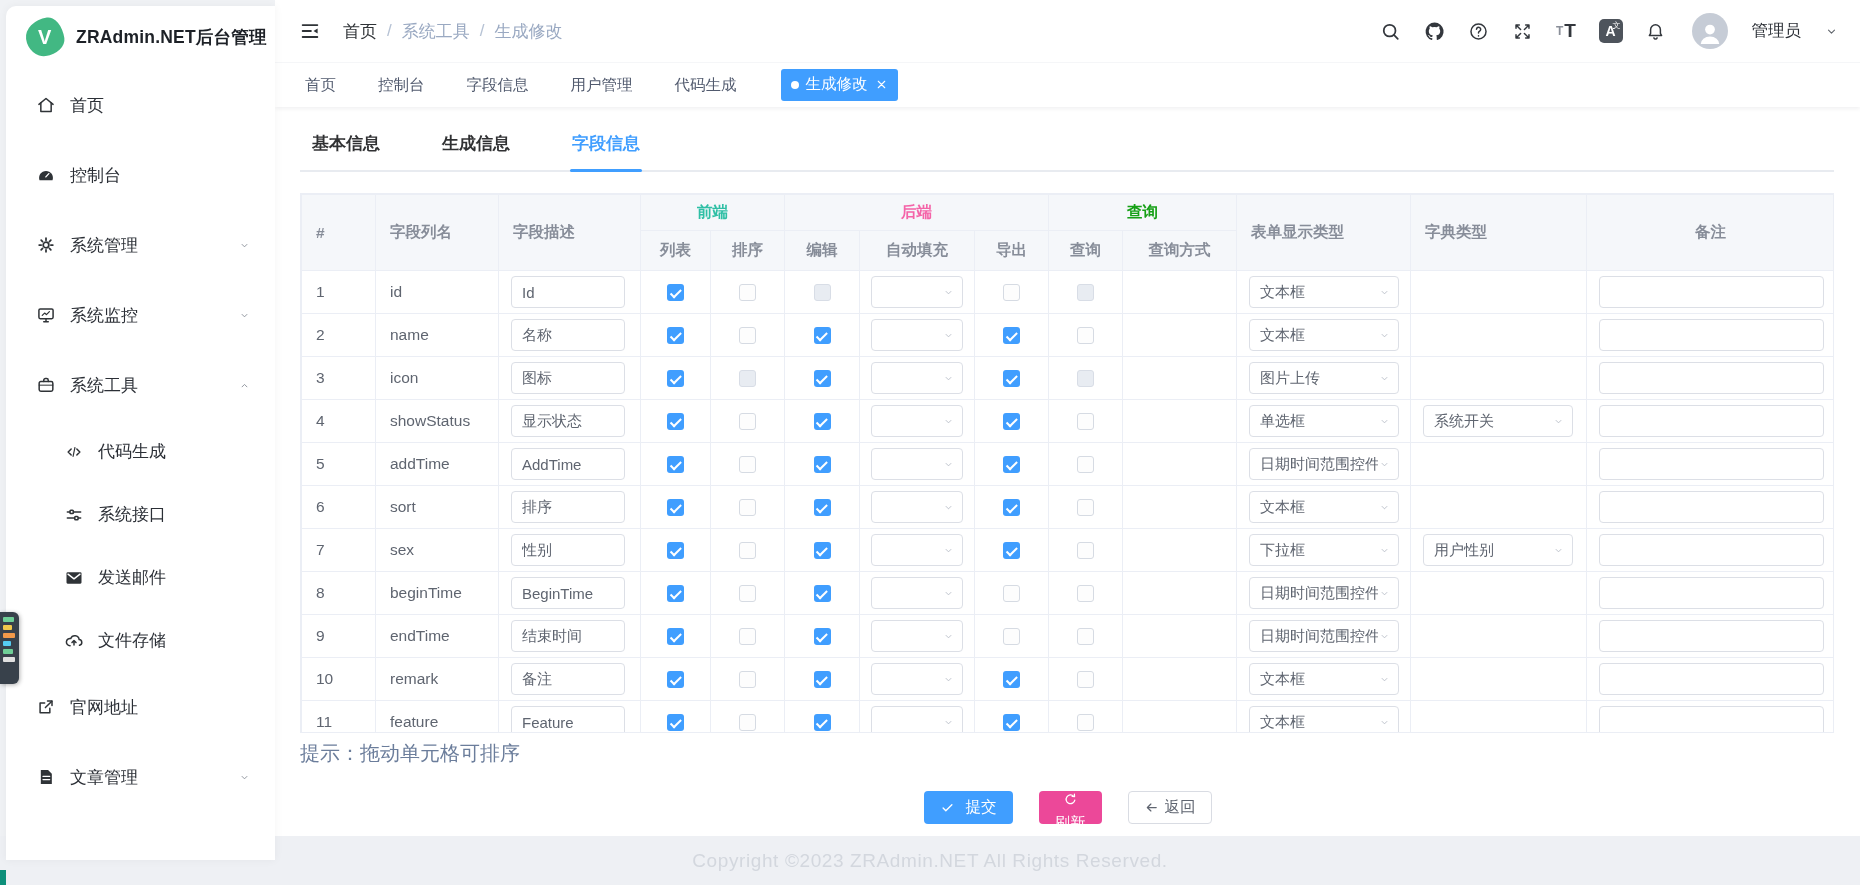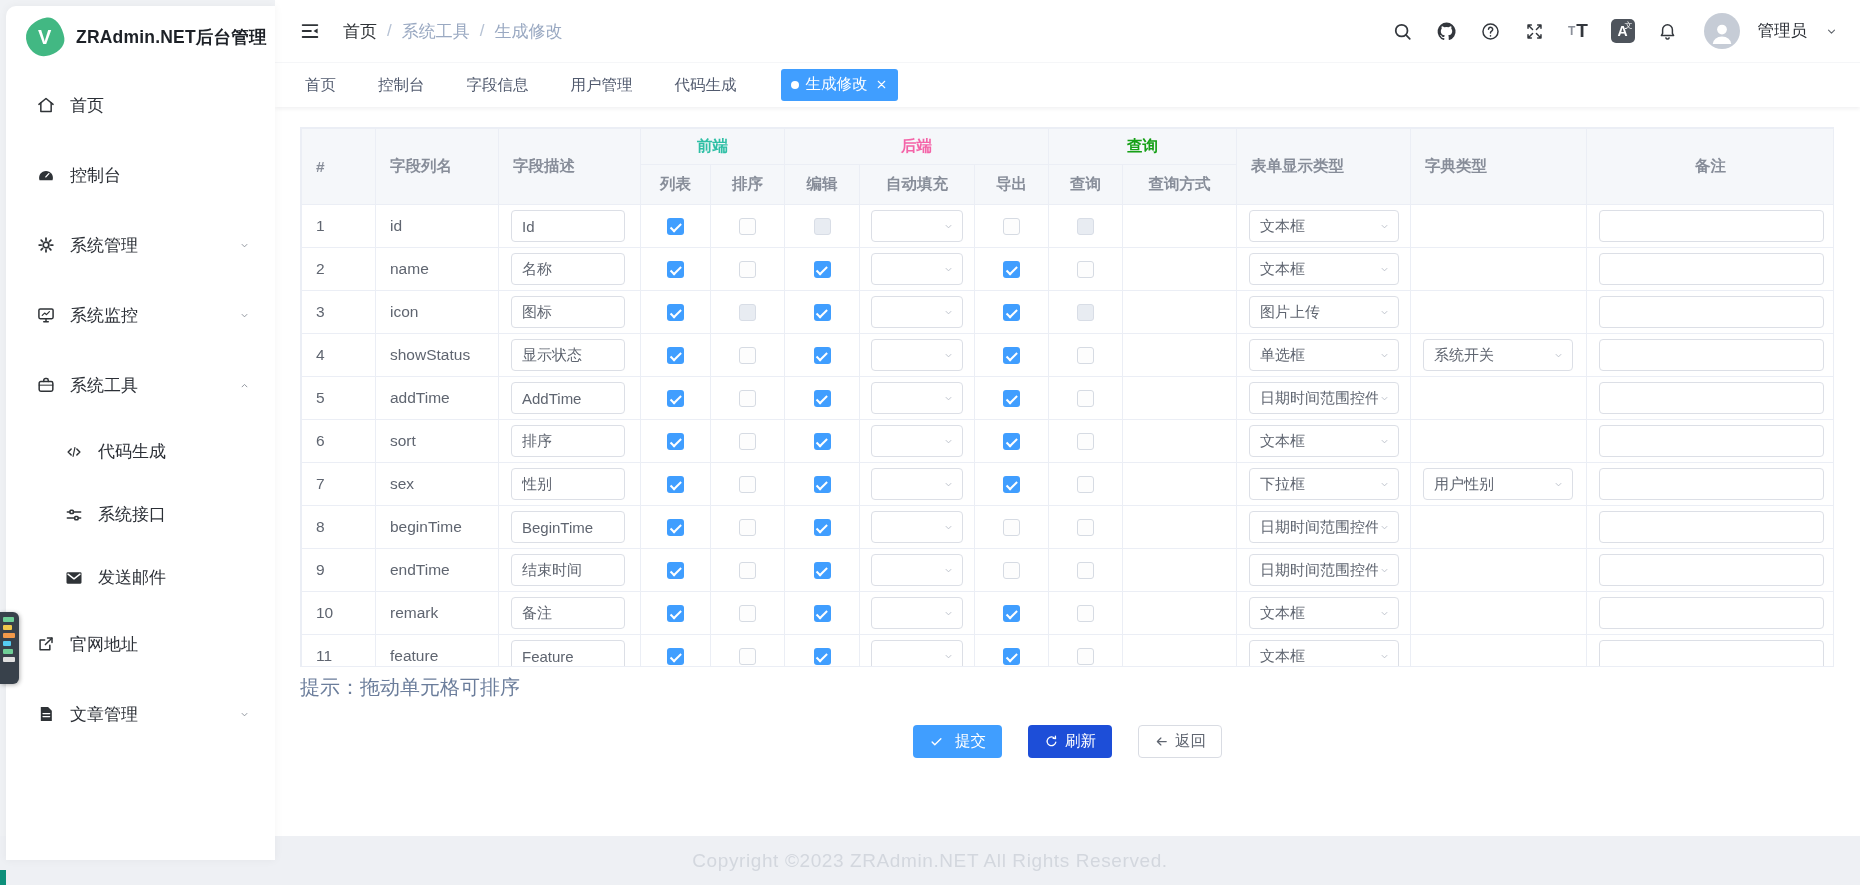--- a/index.html
+++ b/index.html
@@ -33,21 +33,21 @@
   .bc-sep{color:#b6c2d4;}
   .hright{margin-left:auto;display:flex;align-items:center;gap:21px;}
   .hbtn{width:23px;height:23px;color:#33373d;display:inline-flex;align-items:center;justify-content:center;cursor:pointer;}
   .hbtn svg{width:21px;height:21px;}
   .ttbtn .t1,.ttbtn .t2{font-style:normal;font-weight:600;}
   .ttbtn .t1{font-size:12px;color:#8a8f99;margin-right:1px;}
   .ttbtn .t2{font-size:19px;color:#33373d;}
   .langbtn{width:24px;height:24px;background:#4e545c;border-radius:5px;color:#fff;position:relative;}
   .langbtn .la{font-style:normal;font-size:14px;font-weight:700;line-height:24px;}
   .langbtn .lb{font-style:normal;font-size:8px;position:absolute;top:1px;right:2px;}
-  .userbox{display:flex;align-items:center;gap:18px;cursor:pointer;margin-left:4px;}
+  .userbox{display:flex;align-items:center;gap:24px;cursor:pointer;margin-left:4px;}
   .avatar{width:36px;height:36px;border-radius:50%;background:#c6ccd6;display:flex;align-items:center;
           justify-content:center;overflow:hidden;}
   .avatar svg{width:30px;height:30px;margin-top:3px;}
   .uname{font-size:16.5px;color:#2b2f36;}
   .caret{width:13px;height:13px;color:#5f646b;}
 
   
   .tabbar{position:absolute;left:275px;top:62px;right:0;height:44px;background:#fff;display:flex;
           align-items:center;gap:42px;padding-left:30px;box-shadow:0 2px 4px rgba(0,21,41,.06);
           border-top:1px solid #f5f6f8;z-index:4;}
@@ -93,21 +93,21 @@
   .cb.checked{background:#409eff;position:relative;}
   .cb.checked::after{content:'';position:absolute;left:5.5px;top:2.5px;width:4px;height:8.5px;
                      border-right:2px solid #fff;border-bottom:2px solid #fff;transform:rotate(45deg);}
 
   .hint{margin:7px 0 0 25px;font-size:20px;color:#6b7d9b;}
   .actions{display:flex;justify-content:center;gap:26px;margin-top:24px;}
   .btn{display:inline-flex;align-items:center;gap:6px;height:33px;padding:0 15px;border-radius:4px;
        font-size:15.5px;border:1px solid transparent;cursor:pointer;font-family:inherit;}
   .btn .icw{width:15px;height:15px;}
   .btn.primary{background:#409eff;color:#fff;gap:11px;}
-  .btn.success{background:#1d4ed8;color:#fff;}
+  .btn.success{background:#ec4899;color:#fff;flex-direction:column;}
   .btn.default{background:#fff;border-color:#d9dce3;color:#5f6570;}
 
   .footer{position:absolute;left:0;right:0;bottom:0;height:49px;background:#eef0f4;display:flex;
           align-items:center;justify-content:center;font-size:19px;color:#d3d7de;letter-spacing:.6px;}
 
   
   .widget{position:absolute;left:0;top:612px;width:19px;height:72px;background:#38414b;
           border-radius:0 6px 6px 0;z-index:9;box-shadow:1px 1px 4px rgba(0,0,0,.3);
           padding:5px 3px;box-sizing:border-box;display:flex;flex-direction:column;gap:3px;}
   .widget i{display:block;height:5px;border-radius:1px;}
@@ -218,20 +218,30 @@
 
   </div>
   <div class="m-item sub">
     <span class="icw ">
             <svg viewBox="0 0 24 24" fill="none" stroke="currentColor" stroke-width="1.8" stroke-linecap="round" stroke-linejoin="round">
               <rect x="3" y="5.2" width="18" height="13.6" rx="1.4" fill="currentColor" stroke="none"></rect>
               <path d="M4.8 7.4L12 13l7.2-5.6" stroke="#fff" stroke-width="1.7"></path>
             </svg>
           </span>
     <span class="m-label">发送邮件</span>
+
+  </div>
+  <div class="m-item sub">
+    <span class="icw ">
+            <svg viewBox="0 0 24 24" fill="none" stroke="currentColor" stroke-width="1.8" stroke-linecap="round" stroke-linejoin="round">
+              <path d="M7.3 17.6a4.3 4.3 0 1 1 .8-8.5 5.2 5.2 0 0 1 10.1 1.2 3.5 3.5 0 0 1 .4 6.9"></path>
+              <path d="M12 16.8v-5.2M9.6 13.9l2.4-2.4 2.4 2.4"></path>
+            </svg>
+          </span>
+    <span class="m-label">文件存储</span>
 
   </div>
   <div class="m-item ">
     <span class="icw ">
             <svg viewBox="0 0 24 24" fill="none" stroke="currentColor" stroke-width="1.8" stroke-linecap="round" stroke-linejoin="round">
               <path d="M13.8 4.8h5.4v5.4"></path>
               <path d="M19 5l-7.7 7.7"></path>
               <path d="M16.6 13.4v5.4H4.9V7.1h5.5"></path>
             </svg>
           </span>
@@ -345,20 +355,27 @@
      <span>生成修改</span>
      <span class="tclose">
           <svg viewBox="0 0 24 24" fill="none" stroke="currentColor" stroke-width="2" stroke-linecap="round" stroke-linejoin="round">
             <path d="M6 6l12 12M18 6L6 18"></path>
           </svg>
         </span>
    </span>
     </div>
 
   <main class="main">
+    <div class="ct-wrap">
+      <div class="ct-row" id="ctabs">
+          <div class="ct-item ">基本信息</div>
+          <div class="ct-item ">生成信息</div>
+          <div class="ct-item on">字段信息</div>
+        </div>
+    </div>
 
     <div class="table-wrap">
       <table id="ftable">
         <colgroup id="cols">
             <col style="width:74px">
             <col style="width:123px">
             <col style="width:142px">
             <col style="width:70px">
             <col style="width:74px">
             <col style="width:75px">

